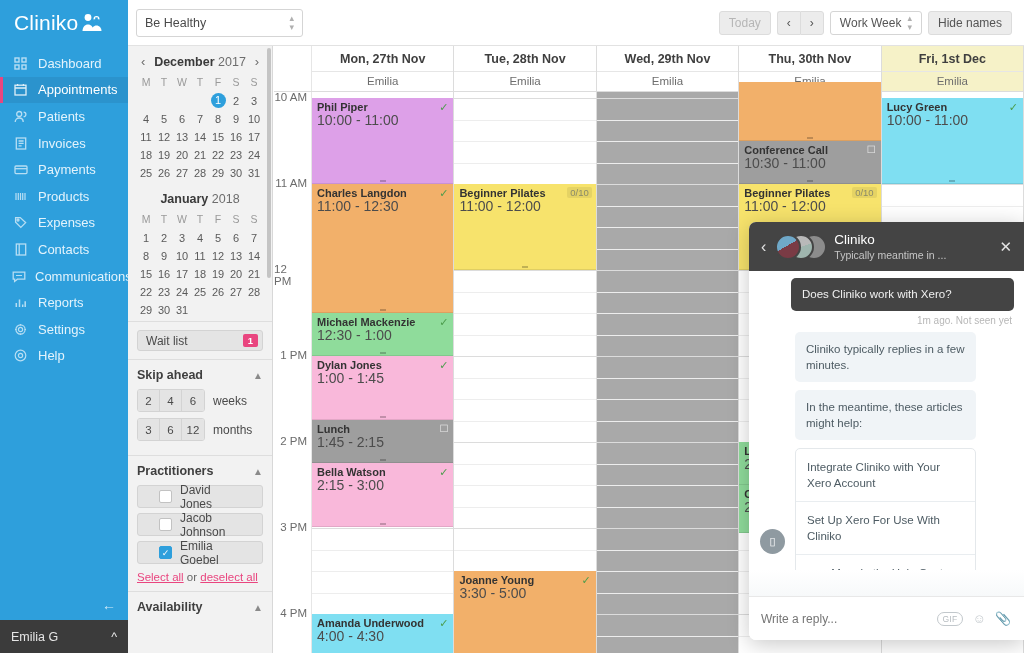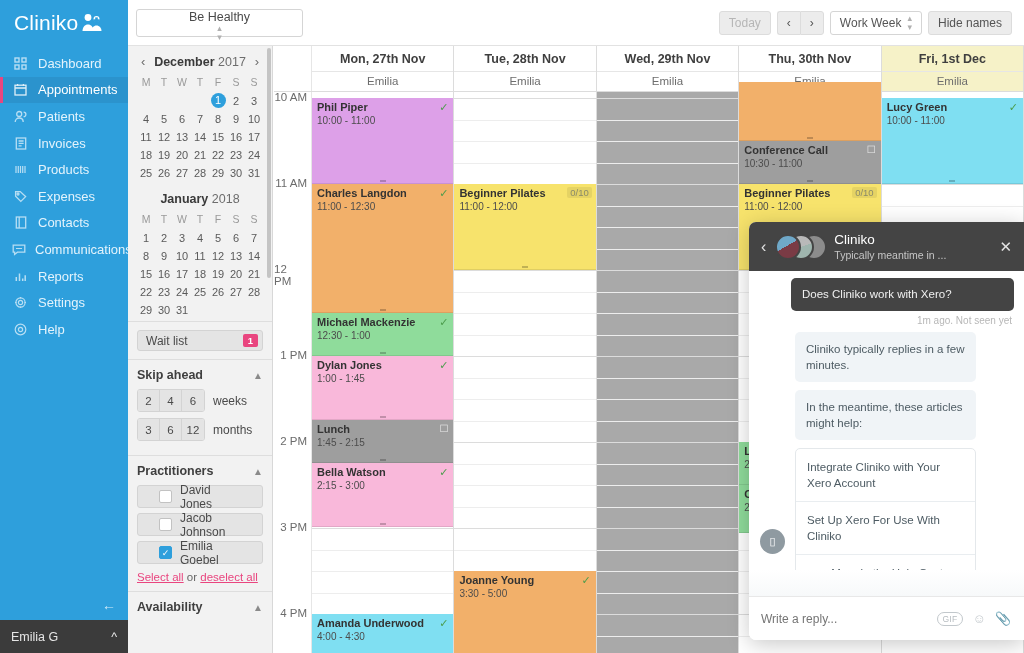--- a/index.html
+++ b/index.html
@@ -123,21 +123,21 @@
   
   .topbar {
     position: absolute; left: 128px; top: 0; right: 0; height: 46px;
     background: #fff; border-bottom: 1px solid #e2e2e2;
     display: flex; align-items: center; justify-content: space-between;
     padding: 0 12px 0 8px;
   }
   .select-box {
     width: 167px; height: 28px; border: 1px solid #d5d5d5; border-radius: 3px;
     background: #fff; display: flex; align-items: center; justify-content: space-between;
-    padding: 0 8px; font-size: 12.5px; color: #4a4a4a; cursor: pointer; flex-direction: column;
+    padding: 0 8px; font-size: 12.5px; color: #4a4a4a; cursor: pointer;
   }
   .stepper { color: #b0b0b0; font-size: 9px; line-height: 1; text-align: center; }
   .tb-right { display: flex; align-items: center; gap: 6px; }
   .btn {
     background: #ececec; border: 1px solid #dcdcdc; border-radius: 3px;
     height: 24px; padding: 0 9px; font-size: 12px; color: #555;
     display: flex; align-items: center; cursor: pointer;
   }
   .btn.muted { color: #b6b6b6; margin-left: 12px; }
   .btn-group { display: flex; }
@@ -174,21 +174,21 @@
   .gl { position: absolute; left: 0; right: 0; border-top: 1px solid #ededed; }
   .gl.hour { border-top-color: #dcdcdc; }
 
   .appt {
     position: absolute; left: 0; right: 0;
     padding: 3px 5px 0 5px; overflow: hidden; cursor: pointer;
     border-bottom: 1px solid rgba(0,0,0,.09);
   }
   .appt .nm { font-size: 11px; font-weight: bold; color: #333; line-height: 13px;
     white-space: nowrap; overflow: hidden; }
-  .appt .tm { font-size: 10px; color: #4c4c4c; line-height: 13px; }
+  .appt .tm { font-size: 14px; color: #4c4c4c; line-height: 13px; }
   .appt .tick { position: absolute; right: 5px; top: 3px; color: #4b9c4b; font-size: 11px; }
   .appt .note { position: absolute; right: 5px; top: 3px; font-size: 10px; color: #eaeaea; }
   .appt .cap {
     position: absolute; right: 4px; top: 3px; font-size: 9.5px; color: #8a8a6a;
     background: rgba(0,0,0,.07); border-radius: 2px; padding: 0 3px;
   }
   .appt .grip {
     position: absolute; left: 50%; bottom: 1px; width: 6px; height: 2px;
     margin-left: -3px; background: rgba(0,0,0,.22);
   }
@@ -302,20 +302,29 @@
           <span>Patients</span>
         </div>
         <div class="nav-item">
           <span class="nav-ico">
             <svg width="12" height="13" viewBox="0 0 12 13" fill="none" stroke="#cfe9f8" stroke-width="1.3">
               <rect x="1.3" y="1" width="9.4" height="11"></rect>
               <path d="M3.6 4h5M3.6 6.4h5M3.6 8.8h3"></path>
             </svg>
           </span>
           <span>Invoices</span>
+        </div>
+        <div class="nav-item">
+          <span class="nav-ico">
+            <svg width="14" height="13" viewBox="0 0 14 13" fill="none" stroke="#cfe9f8" stroke-width="1.3">
+              <rect x="1" y="3" width="12" height="7.6" rx="1"></rect>
+              <path d="M1 5.7h12"></path>
+            </svg>
+          </span>
+          <span>Payments</span>
         </div>
         <div class="nav-item">
           <span class="nav-ico">
             <svg width="13" height="13" viewBox="0 0 13 13" stroke="#cfe9f8" stroke-width="1.2">
               <path d="M2 3v7M4.3 3v7M6.5 3v7M8.7 3v7M11 3v7"></path>
             </svg>
           </span>
           <span>Products</span>
         </div>
         <div class="nav-item">

